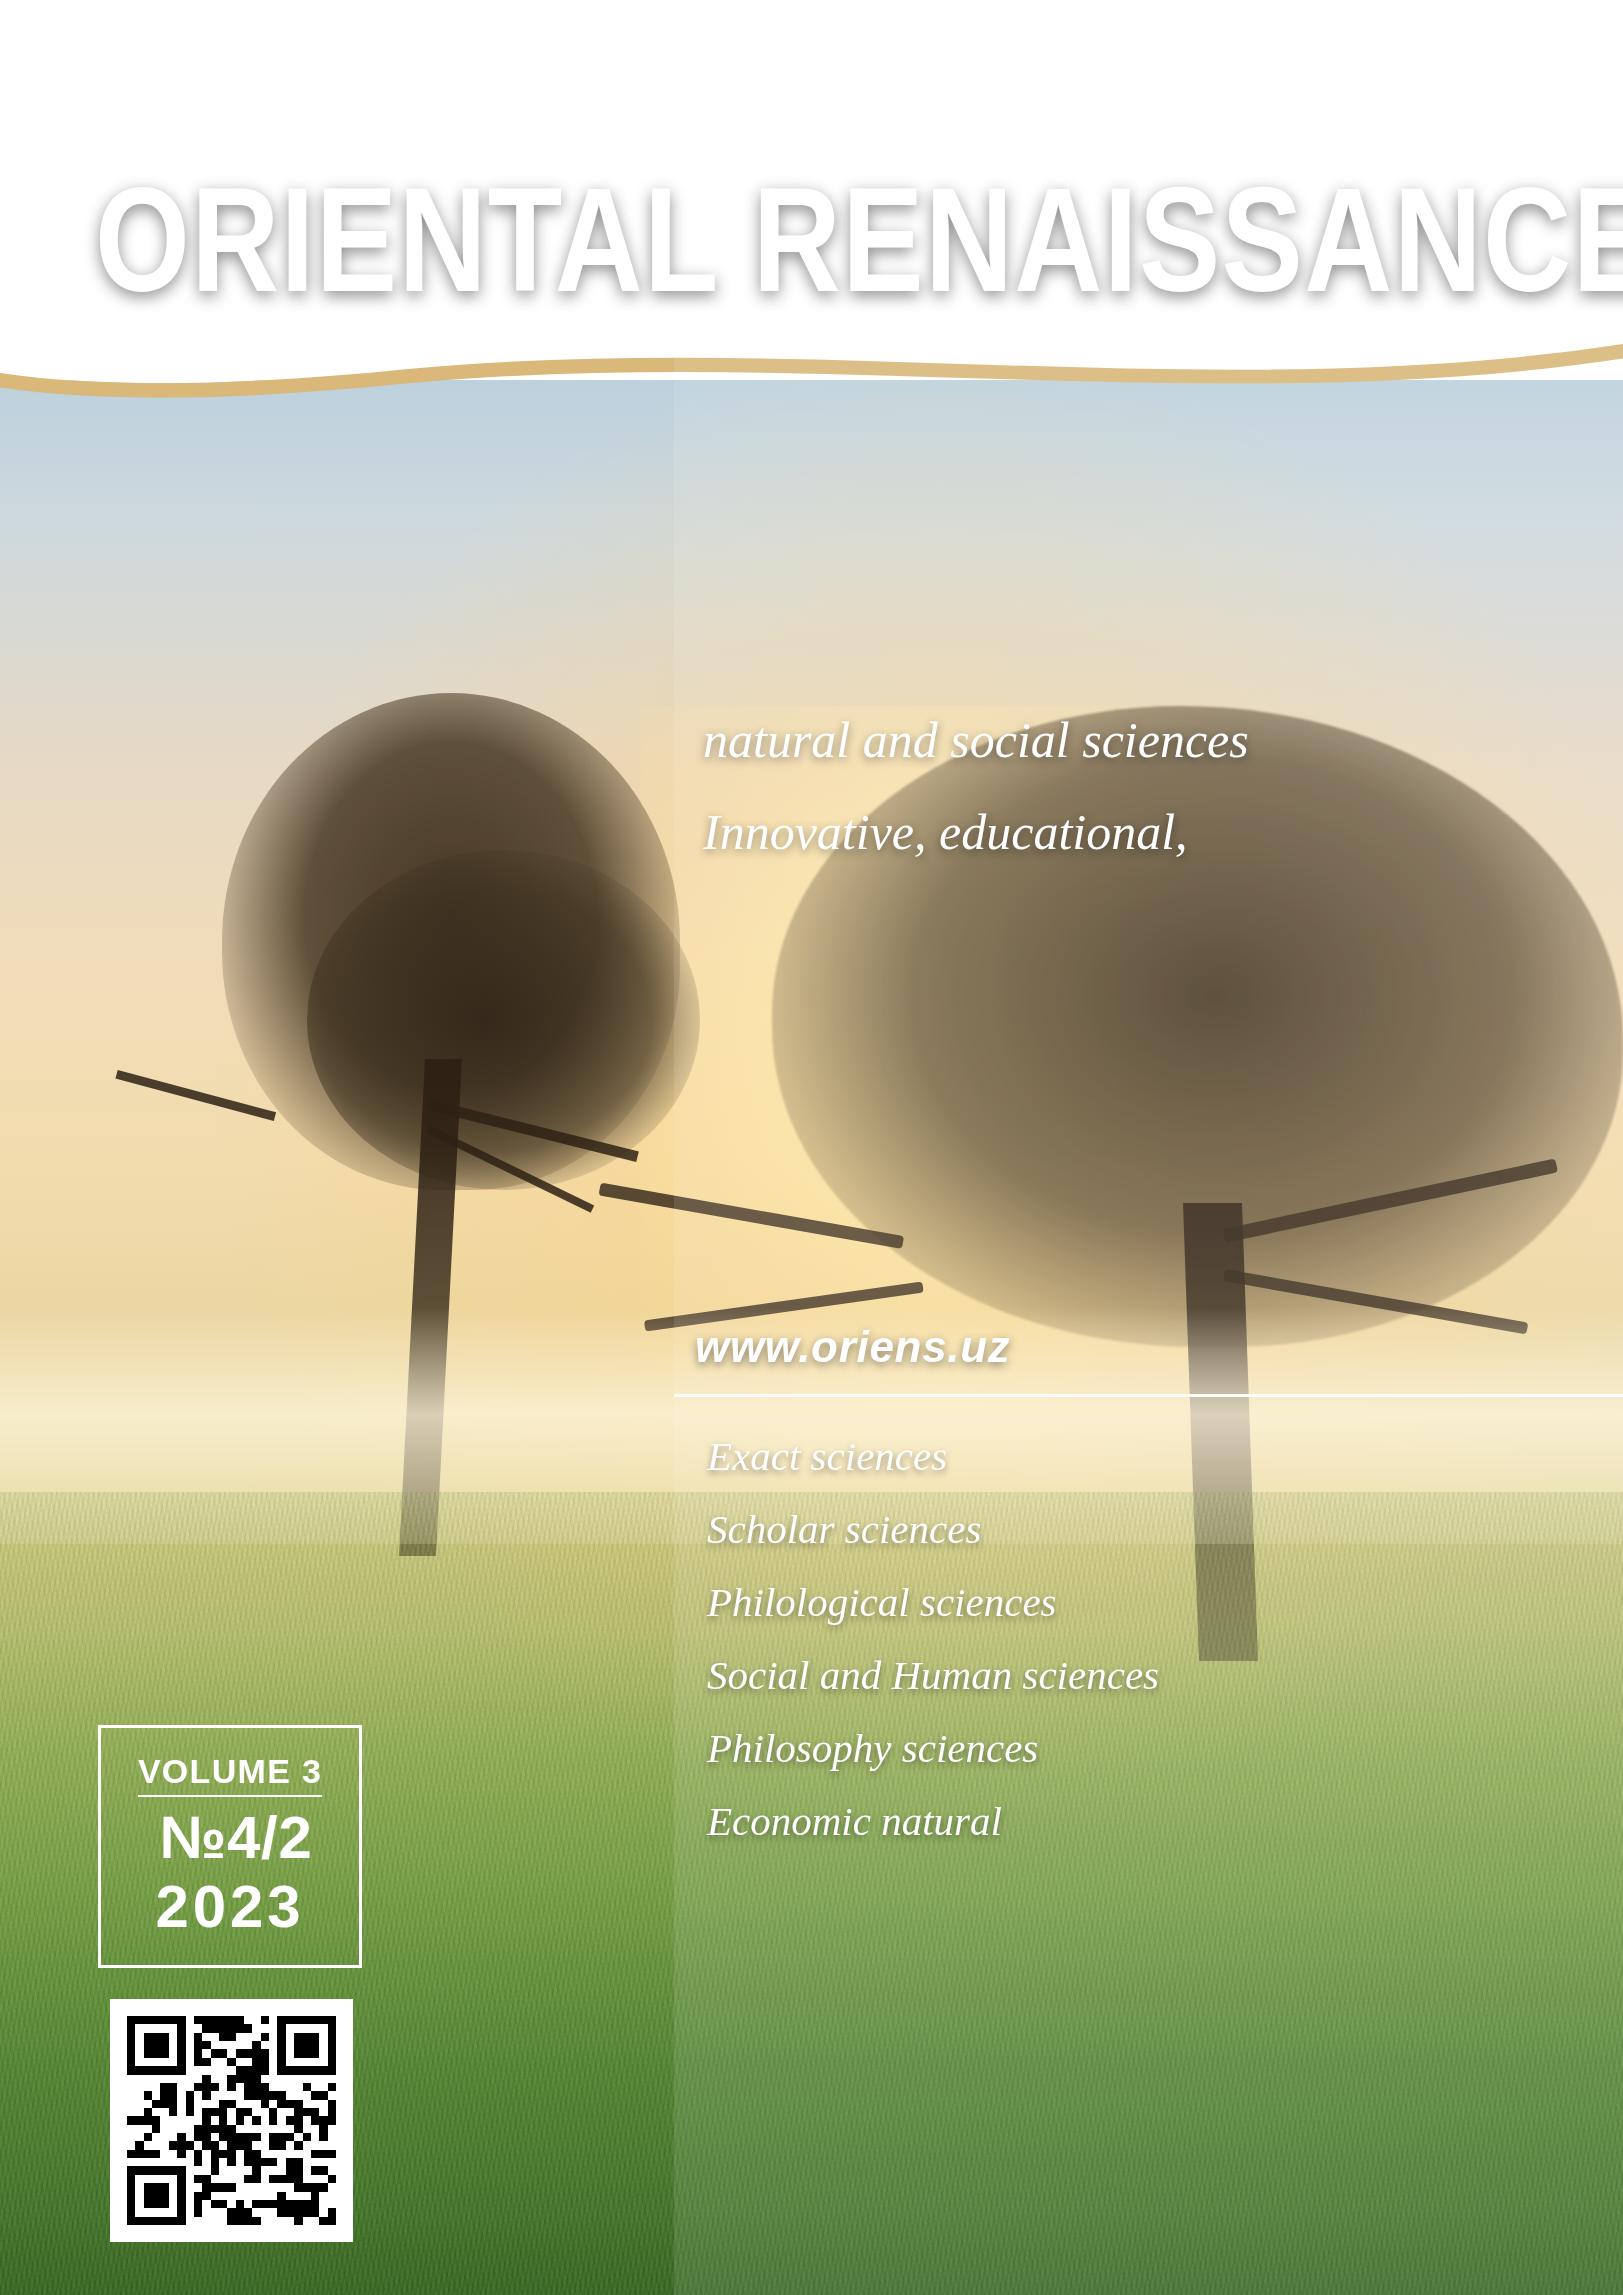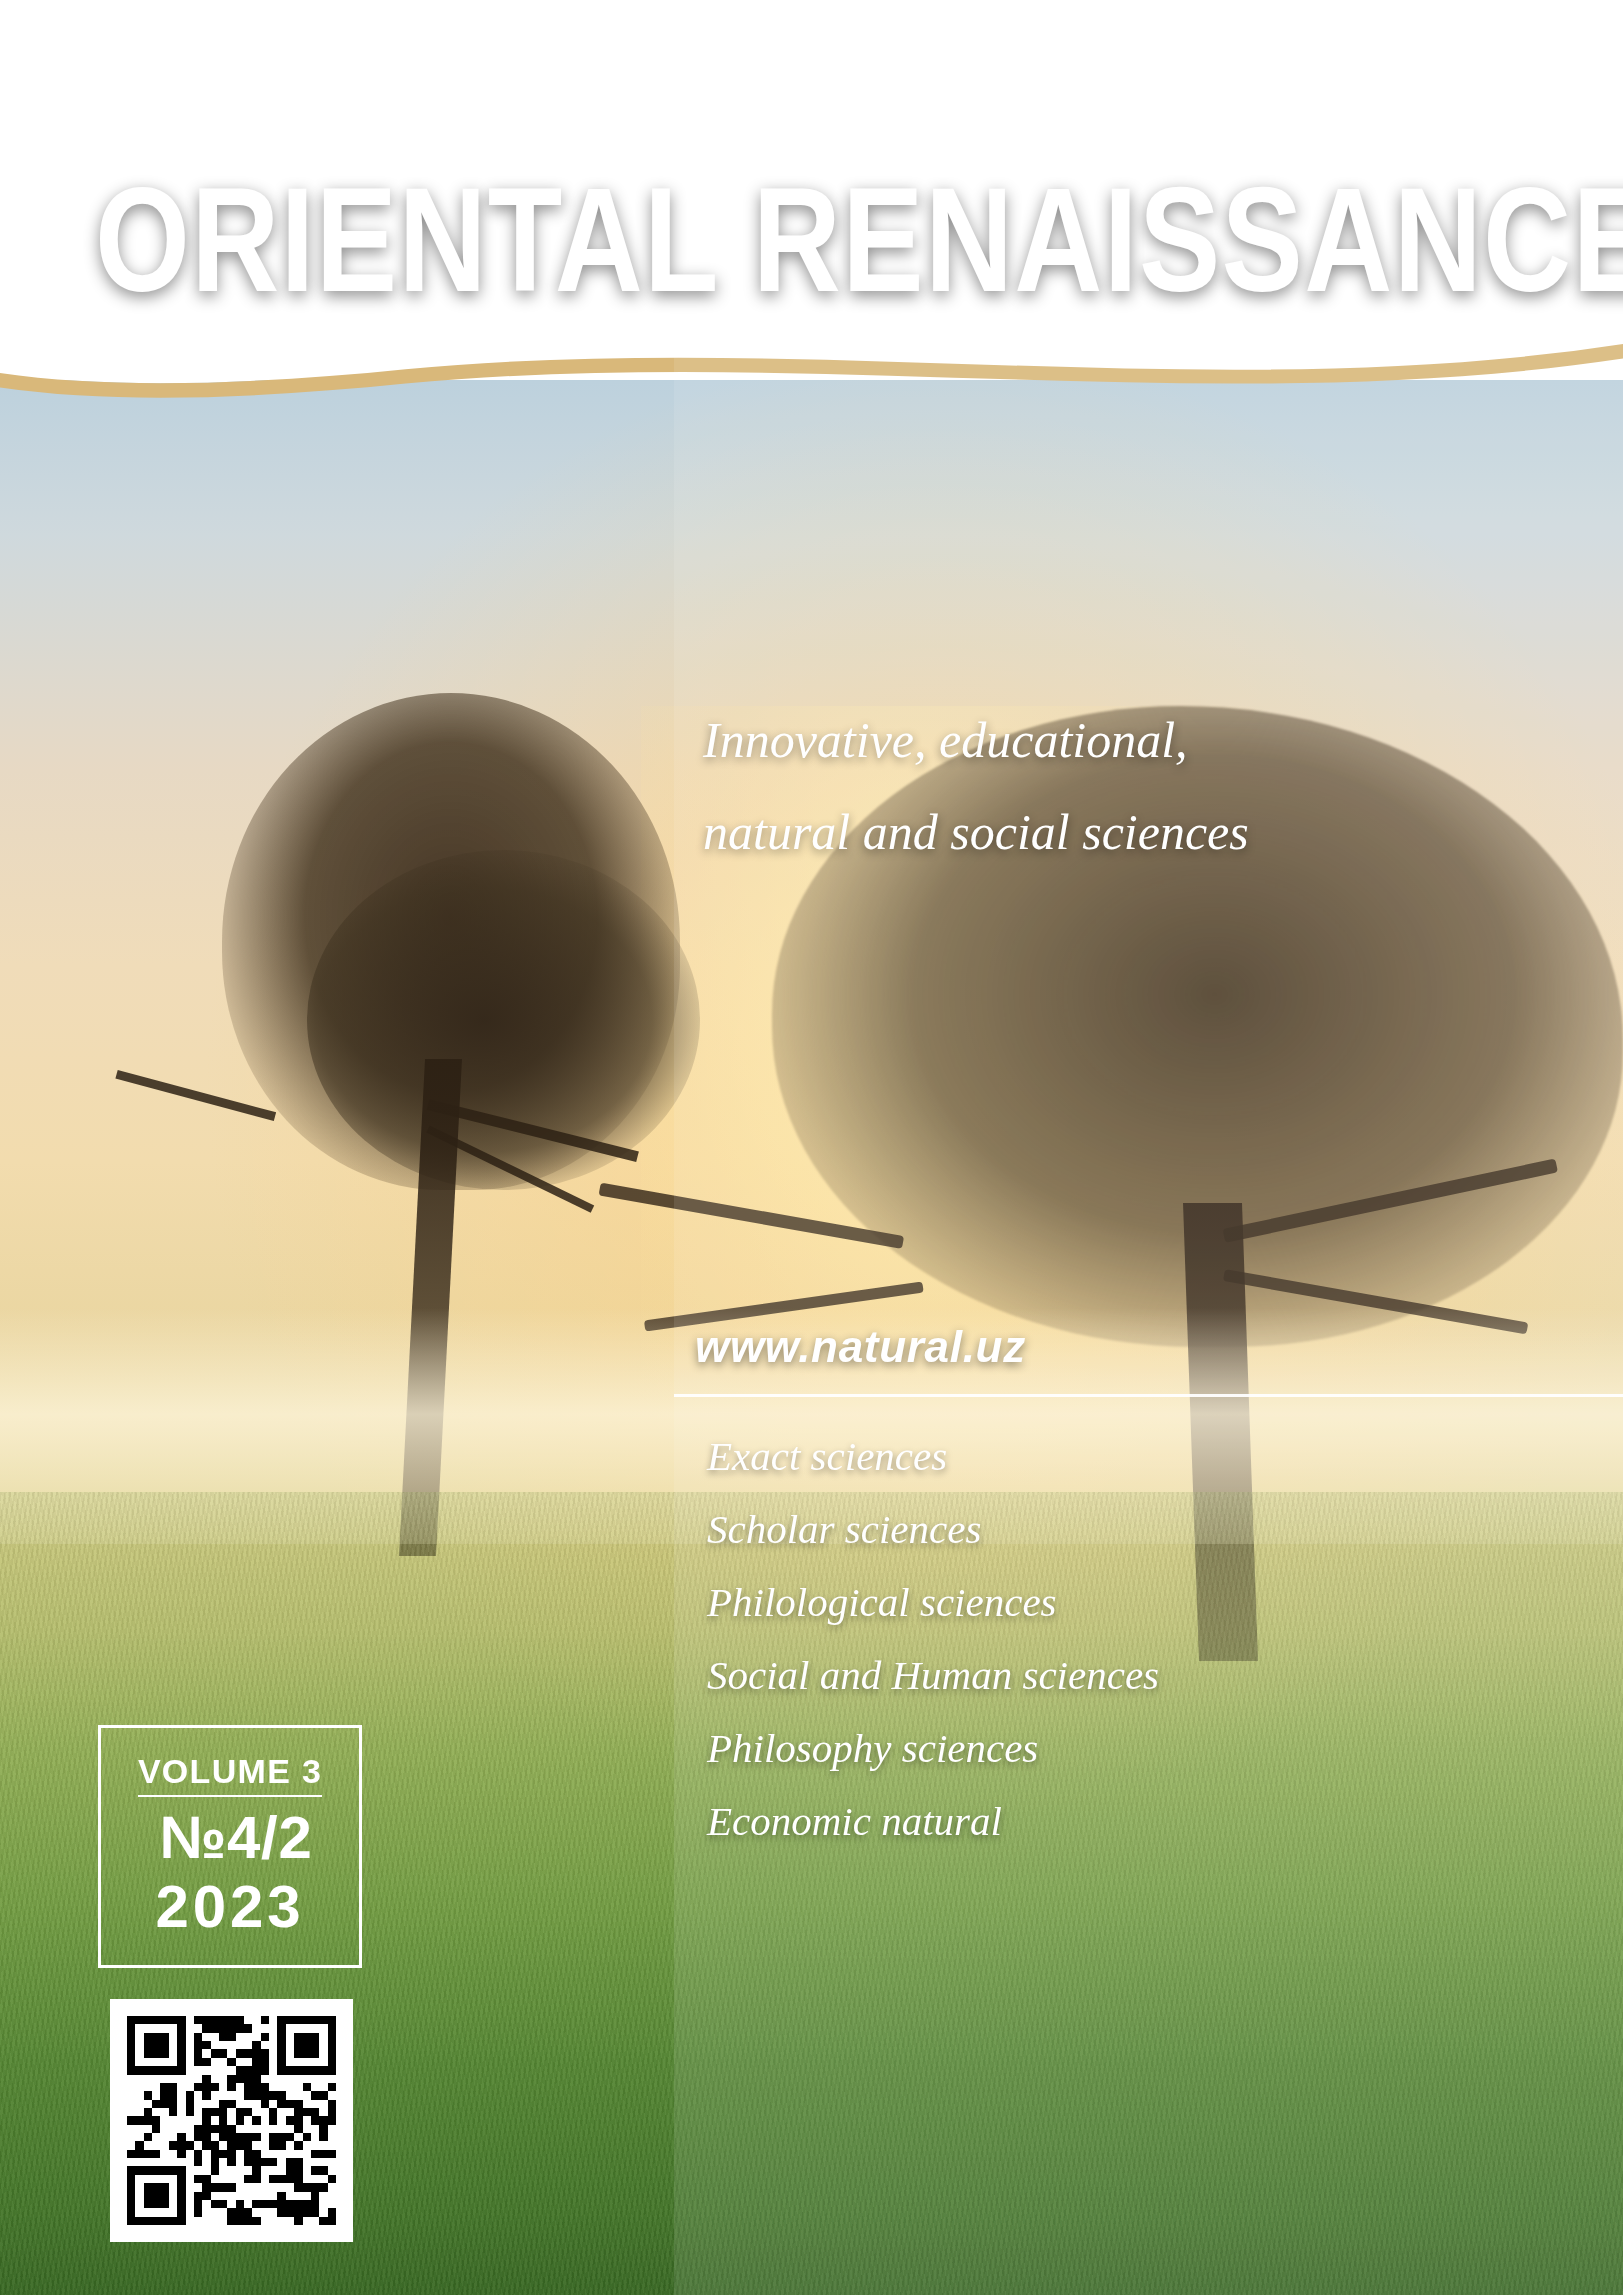--- a/index.html
+++ b/index.html
@@ -565,25 +565,25 @@
       <div class="bar">
         <span>ADVANCED SCIENCES</span>
         <span class="idx">INDEX</span>
       </div>
     </div>
   </div>
 
   <div class="title-main">ORIENTAL RENAISSANCE:</div>
 
   <div class="subtitle">
+    <div>natural and social sciences</div>
     <div>Innovative, educational,</div>
-    <div>natural and social sciences</div>
-  </div>
-
-  <div class="site">www.natural.uz</div>
+  </div>
+
+  <div class="site">www.oriens.uz</div>
   <div class="divider"></div>
 
   <div class="sections">
     <ul>
       <li>Exact sciences</li>
       <li>Scholar sciences</li>
       <li>Philological sciences</li>
       <li>Social and Human sciences</li>
       <li>Philosophy sciences</li>
       <li>Economic natural</li>

